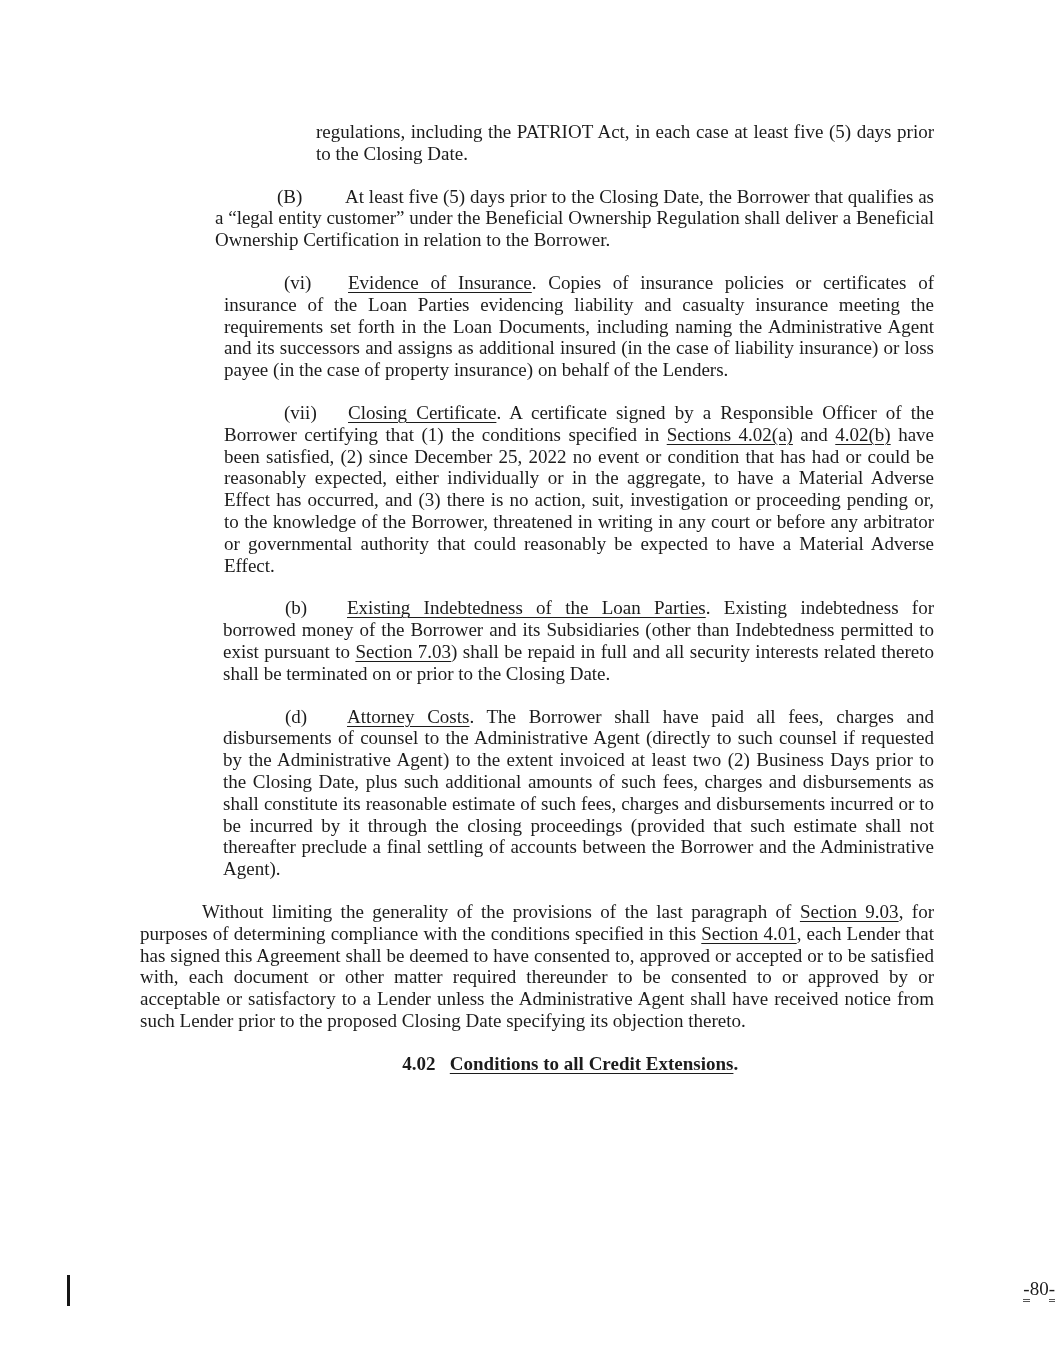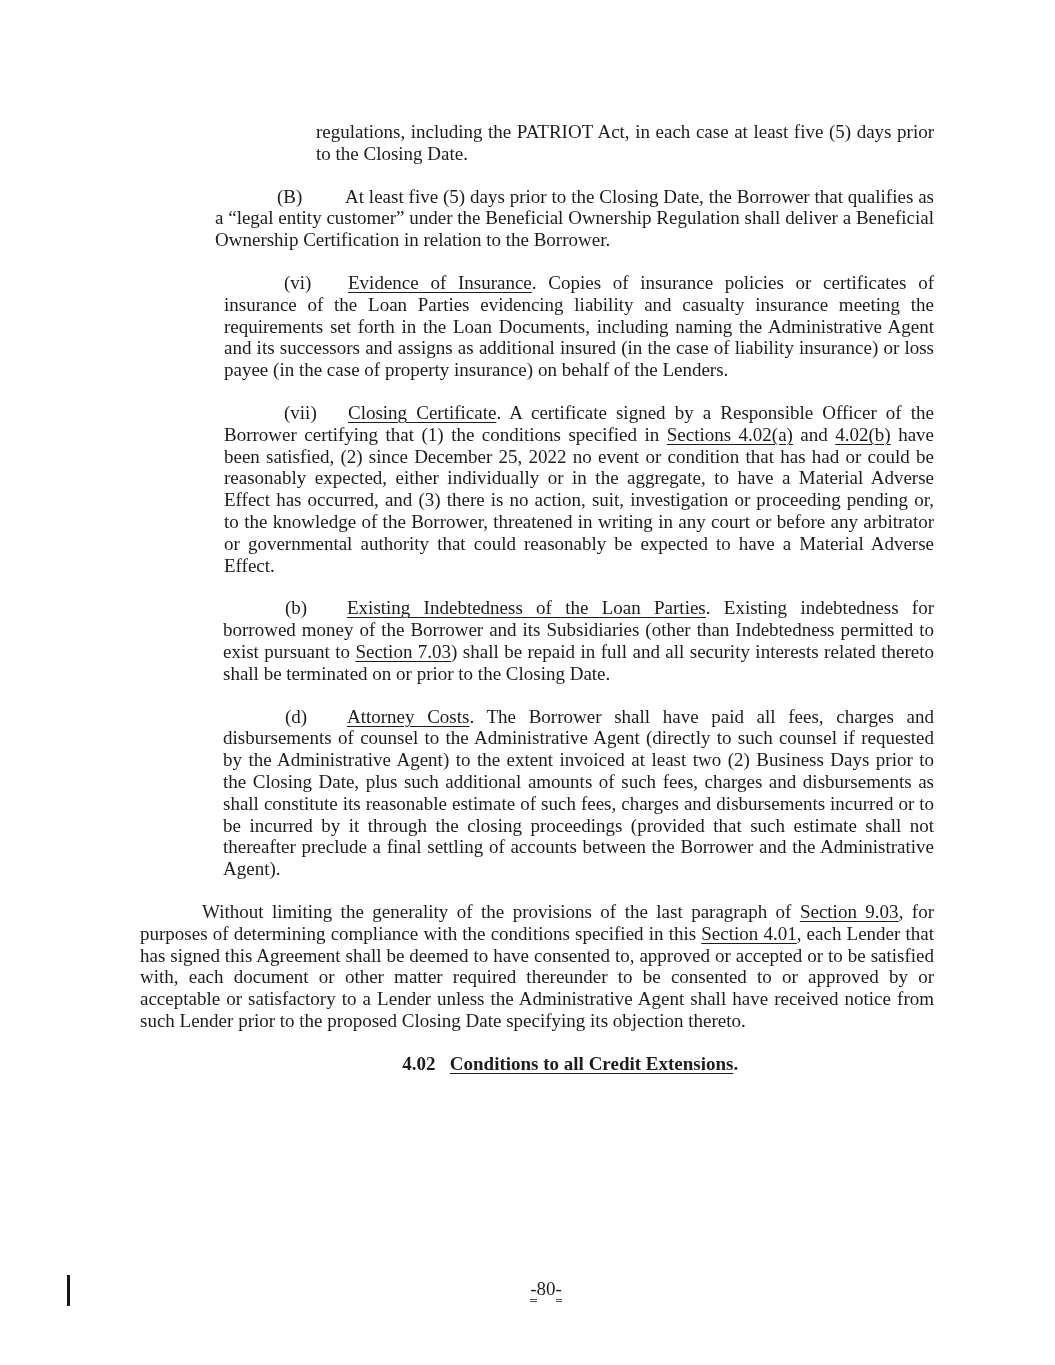--- a/index.html
+++ b/index.html
@@ -46,21 +46,21 @@
   .heading .label { width: 62px; }
   
   .u { text-decoration: underline; text-underline-offset: 3px; text-decoration-thickness: 1px; }
   .b { font-weight: 700; }
   
   .footer {
     position: absolute;
     left: 0;
     right: 0;
     top: 1278px;
-    text-align: center;
+    text-align: right;
     font-size: 19px;
     line-height: 22px;
     padding-left: 37px;
   }
   .dash {
     border-bottom: 3px double #555;
     padding-bottom: 0px;
   }
   .change-bar {
     position: absolute;

